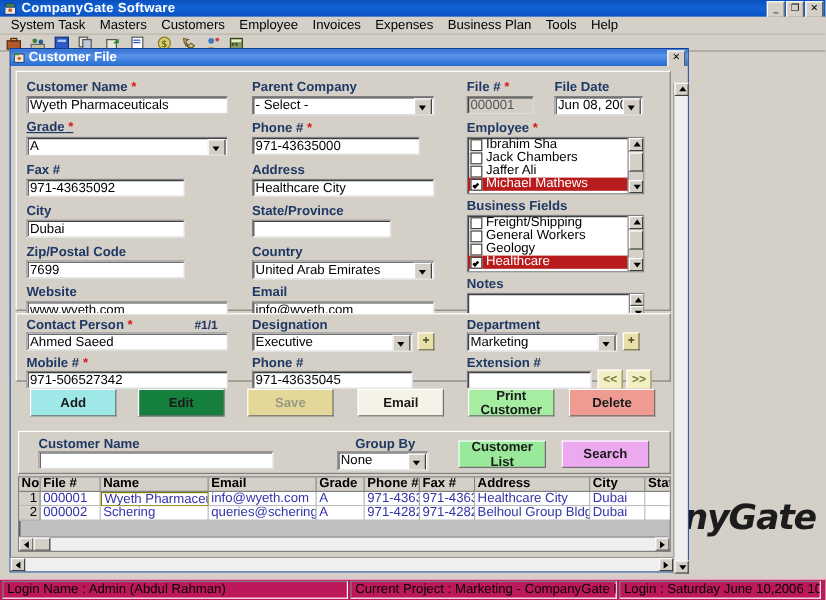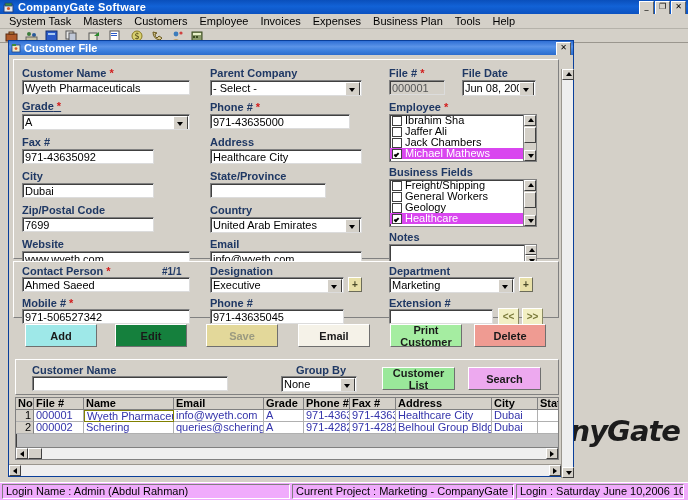--- a/index.html
+++ b/index.html
@@ -112,21 +112,21 @@
     border-left:3px solid transparent;border-right:3px solid transparent;border-top:4px solid #000;
   }
 
   
   .listbox{
     position:absolute;box-sizing:border-box;background:#fff;
     border:1px solid #808080;box-shadow:inset 1px 1px 0 #404040;
     overflow:hidden;
   }
   .lrow{height:11px;display:flex;align-items:center;padding-left:2px;font-size:11px;color:#000;line-height:11px;}
-  .lrow.sel{background:#d946ef;color:#fff;text-align:right;}
+  .lrow.sel{background:#b91c1c;color:#fff;text-align:right;}
   .cbx{
     width:8px;height:8px;background:#fff;border:1px solid #404040;
     margin-right:3px;flex:0 0 auto;position:relative;
   }
   .cbx.on:after{
     content:"";position:absolute;left:1px;top:3px;width:3px;height:1px;
     border-left:2px solid #000;border-bottom:2px solid #000;
     transform:rotate(-45deg);
   }
   .vscroll{
@@ -204,21 +204,21 @@
     position:absolute;left:0;bottom:0;width:552px;height:12px;background:#efefef;
     border-top:1px solid #9a968e;box-sizing:border-box;
   }
   .dlg-vscroll{
     position:absolute;right:0;top:14px;width:12px;height:409px;background:#efefef;
     border-left:1px solid #9a968e;box-sizing:border-box;
   }
 
   
   .statusbar{
-    position:absolute;left:0;bottom:0;width:688px;height:18px;background:#f0abfc;
+    position:absolute;left:0;bottom:0;width:688px;height:18px;background:#be185d;
     border-top:1px solid #fff;display:flex;align-items:center;box-sizing:border-box;
   }
   .scell{
     height:15px;box-sizing:border-box;
     border:1px solid #808080;border-right-color:#fff;border-bottom-color:#fff;
     font-size:11px;color:#000;line-height:13px;padding:0 3px;margin-left:2px;
     white-space:nowrap;overflow:hidden;
   }
 </style>
 </head>
@@ -400,25 +400,25 @@
 
         <div class="lbl" style="left:375px;top:41px;"><span>Employee</span><span class="req"> *</span></div>
         <div class="listbox" style="left:375px;top:54px;width:148px;height:48px;" id="employee-list">
             <div style="position: absolute; left: 0px; top: 0px; right: 12px;">
               <div class="lrow">
                 <span class="cbx"></span>
                 <span>Ibrahim Sha</span>
               </div>
               <div class="lrow">
                 <span class="cbx"></span>
-                <span>Jaffer Ali</span>
+                <span>Jack Chambers</span>
               </div>
               <div class="lrow">
                 <span class="cbx"></span>
-                <span>Jack Chambers</span>
+                <span>Jaffer Ali</span>
               </div>
               <div class="lrow sel">
                 <span class="cbx on"></span>
                 <span>Michael Mathews</span>
               </div>
             </div>
             <div class="vscroll">
               <div class="vsb up"></div>
               <div class="vthumb" style="top:12px;height:16px;"></div>
               <div class="vsb dn"></div>

